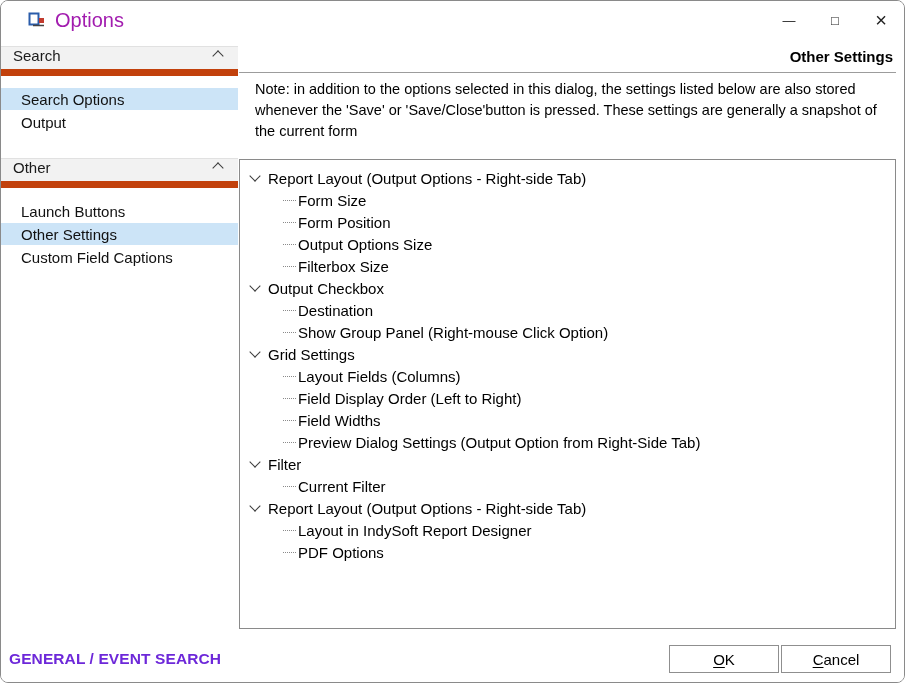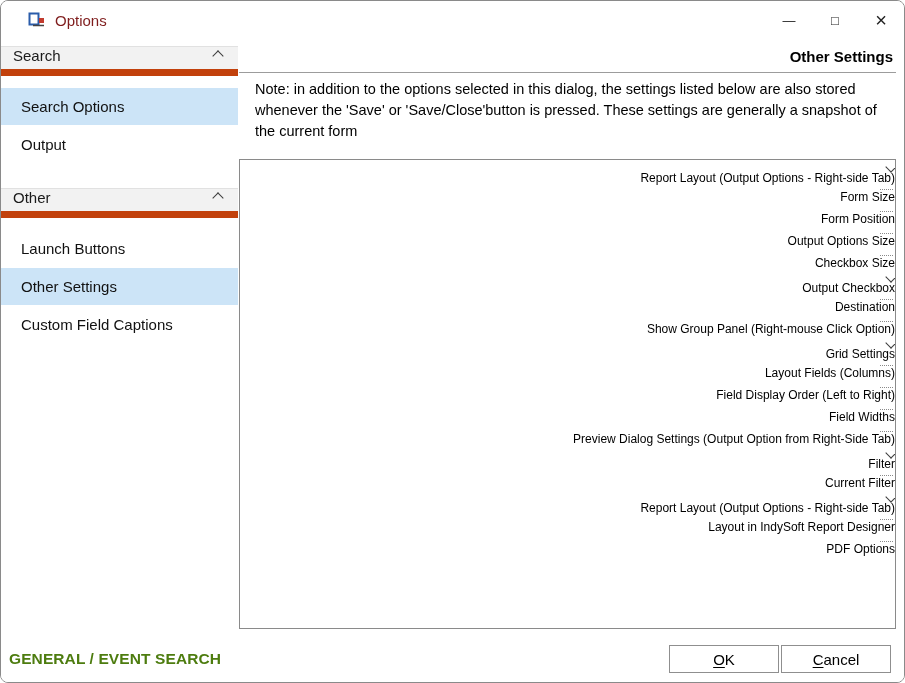--- a/index.html
+++ b/index.html
@@ -18,21 +18,21 @@
     overflow: hidden;
   }
   
   .titlebar {
     position: absolute; top: 0; left: 0; right: 0; height: 38px;
     display: flex; align-items: center;
     padding-left: 27px;
     background: #fff;
   }
   .app-icon { width: 18px; height: 16px; display: inline-flex; flex: none; }
-  .win-title { margin-left: 9px; font-size: 15px; color: #7f1d1d; }
+  .win-title { margin-left: 9px; font-size: 20px; color: #a21caf; }
   .win-controls { margin-left: auto; display: flex; height: 100%; }
   .win-btn {
     width: 46px; height: 100%;
     display: flex; align-items: center; justify-content: center;
     color: #222; background: transparent; border: none;
     font-family: inherit; cursor: default;
   }
   .glyph-min { font-size: 13px; line-height: 1; }
   .glyph-max { font-size: 13px; line-height: 1; }
   .glyph-close { font-size: 20px; line-height: 1; font-weight: 300; }
@@ -49,21 +49,21 @@
     background: #f2f2f2;
     border-top: 1px solid #e1e1e1;
     border-bottom: 7px solid #c2410c;
     display: flex; align-items: flex-start;
     padding: 0 16px 0 12px;
     font-size: 15px; color: #1a1a1a;
     margin-bottom: 12px;
   }
   .sb-header-label { flex: 1; }
   .sb-item {
-    height: 37px; display: flex; align-items: center;
+    height: 22px; display: flex; align-items: center;
     padding-left: 20px; font-size: 15px; color: #111; margin-top: 1px;
   }
   
   .chev {
     width: 8px; height: 8px; flex: none;
     border-right: 1.5px solid #3c3c3c;
     border-bottom: 1.5px solid #3c3c3c;
     display: inline-block;
   }
   .chev.up   { transform: rotate(-135deg); margin-top: 5px; }
@@ -76,32 +76,32 @@
     border-bottom: 1px solid #9c9c9c;
   }
   .note {
     font-size: 14.5px; line-height: 21px; color: #000;
     padding: 6px 4px 0 16px; margin-bottom: 17px;
   }
   .tree-box {
     flex: 1; border: 1px solid #8a8a8a; background: #fff;
     margin-bottom: 11px; padding: 7px 0; overflow: hidden;
   }
-  .tree-row { height: 22px; display: flex; align-items: flex-end; font-size: 12px; color: #000; flex-direction: column; }
+  .tree-row { height: 22px; display: flex; align-items: center; font-size: 15px; color: #000; }
   .tree-row.parent { padding-left: 11px; }
   .tree-row.parent .tree-label { margin-left: 9px; }
   .tree-row.child { padding-left: 43px; }
   .connector { width: 13px; border-top: 1px dotted #8a8a8a; flex: none; margin-right: 2px; }
   
   .footer {
     position: absolute; left: 0; right: 0; bottom: 0; height: 42px;
     display: flex; align-items: center;
     padding: 0 13px 4px 8px; background: #fff;
   }
-  .footer-status { font-weight: 700; font-size: 15.5px; color: #4d7c0f; letter-spacing: 0.1px; }
+  .footer-status { font-weight: 700; font-size: 15.5px; color: #6d28d9; letter-spacing: 0.1px; }
   .footer-buttons { margin-left: auto; display: flex; gap: 2px; justify-content: center; }
   .btn {
     width: 110px; height: 28px;
     background: #fff; border: 1px solid #8f8f8f;
     font-family: inherit; font-size: 15px; color: #000;
     cursor: default;
   }
   .btn u { text-decoration: underline; text-underline-offset: 2px; }
 </style>
 </head>
@@ -167,21 +167,21 @@
           <div class="tree-row child">
             <span class="connector"></span>
             <span class="tree-label">Form Position</span>
           </div>
           <div class="tree-row child">
             <span class="connector"></span>
             <span class="tree-label">Output Options Size</span>
           </div>
           <div class="tree-row child">
             <span class="connector"></span>
-            <span class="tree-label">Checkbox Size</span>
+            <span class="tree-label">Filterbox Size</span>
           </div>
           <div class="tree-row parent">
             <span class="chev down"></span>
             <span class="tree-label">Output Checkbox</span>
           </div>
           <div class="tree-row child">
             <span class="connector"></span>
             <span class="tree-label">Destination</span>
           </div>
           <div class="tree-row child">

